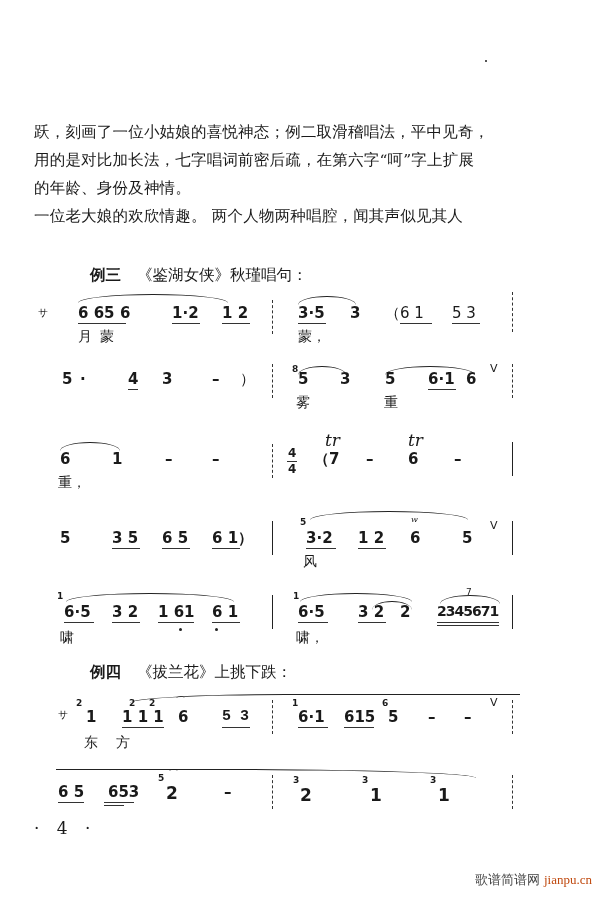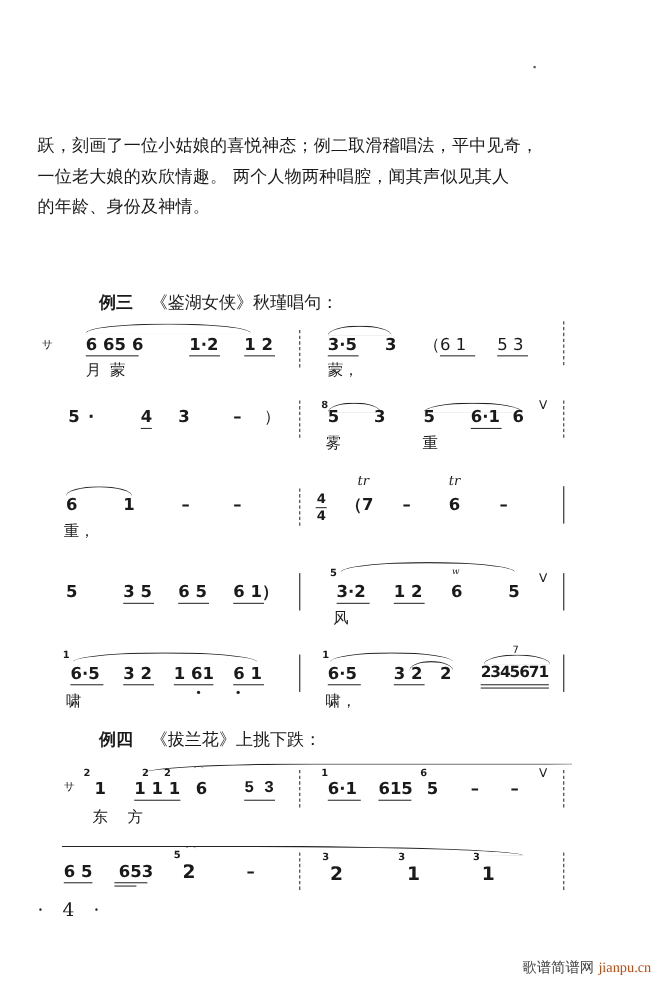--- a/index.html
+++ b/index.html
@@ -10,38 +10,39 @@
   .ex-title{position:absolute;font-size:15.5px;white-space:nowrap;}
   .ex-title .lbl{font-weight:bold;margin-right:16px;}
   .line{position:absolute;left:0;width:600px;height:70px;}
   .note{position:absolute;font-family:"DejaVu Sans","Liberation Sans",sans-serif;font-weight:bold;font-size:15px;white-space:nowrap;}
   .small{position:absolute;font-family:"DejaVu Sans","Liberation Sans",sans-serif;font-size:9px;font-weight:bold;}
   .lyric{position:absolute;font-size:14px;white-space:nowrap;}
   .bar{position:absolute;width:0;border-left:1.5px solid #222;height:34px;}
   .bar.dash{border-left:1.5px dashed #333;}
   .ul{position:absolute;height:0;border-top:1px solid #333;}
   .slur{position:absolute;border-top:1.3px solid #222;border-radius:50% 50% 0 0/100% 100% 0 0;height:8px;}
-  .tr{position:absolute;font-style:italic;font-size:12px;}
+  .tr{position:absolute;font-style:italic;font-size:17px;}
   .breath{position:absolute;font-family:"DejaVu Sans",sans-serif;font-size:11px;}
   .sa{position:absolute;font-size:10px;}
   .dot{position:absolute;width:3px;height:3px;border-radius:50%;background:#222;}
   .page-num{position:absolute;left:34px;top:818px;font-size:17px;letter-spacing:6px;}
   .mark{position:absolute;left:485px;top:60px;width:2px;height:2px;background:#555;}
   .wm{position:absolute;right:8px;top:871px;font-size:13px;color:#444;font-family:"DejaVu Sans",sans-serif;}
   .wm .url{color:#c04a10;margin-left:4px;font-family:Liberation Serif, serif;}
 </style>
 </head>
 <body>
 
 <div class="mark"></div>
 
 <div class="para">
   <div>跃，刻画了一位小姑娘的喜悦神态；例二取滑稽唱法，平中见奇，</div>
+  <div>用的是对比加长法，七字唱词前密后疏，在第六字“呵”字上扩展</div>
+  <div>的年龄、身份及神情。</div>
   <div>一位老大娘的欢欣情趣。 两个人物两种唱腔，闻其声似见其人</div>
-  <div>的年龄、身份及神情。</div>
 </div>
 
 <div class="ex-title" style="left:90px;top:265px;">
   <span class="lbl">例三</span><span>《鉴湖女侠》秋瑾唱句：</span>
 </div>
 
 <div class="line" style="top:290px;">
   <span class="sa" style="left:38px;top:16px;">サ</span>
   <div class="slur" style="left:78px;top:4px;width:150px;"></div>
   <span class="note" style="left:78px;top:14px;">6 65</span>

